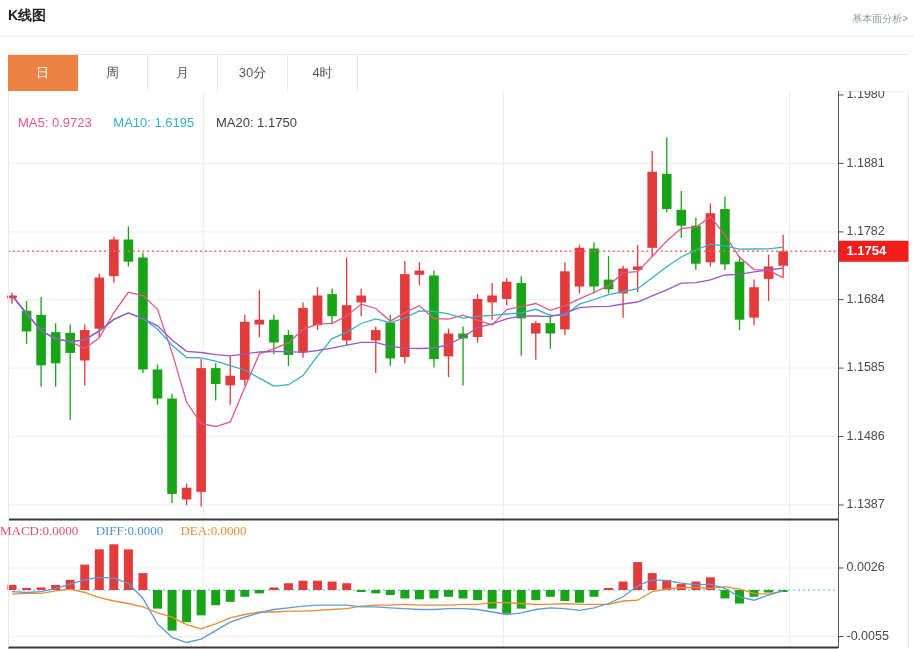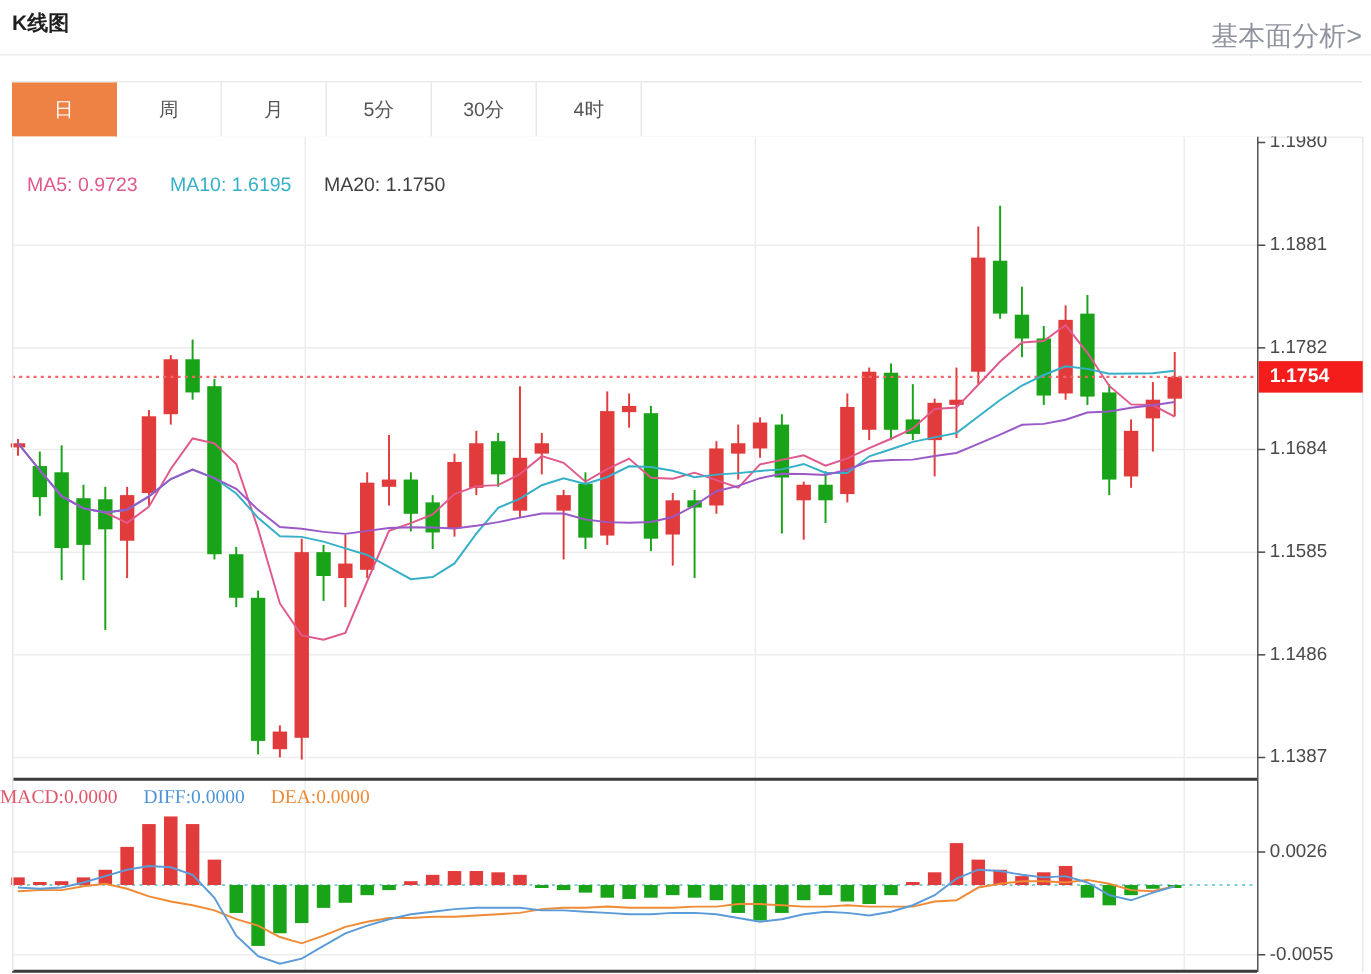--- a/index.html
+++ b/index.html
@@ -1,19 +1,19 @@
 <!DOCTYPE html>
 <html style="--accent: #ee8144;"><head>
 <meta charset="utf-8">
 <style>
   html,body{margin:0;padding:0;background:#fff;}
   body{font-family:"Liberation Sans","DejaVu Sans",sans-serif;}
   #app{position:relative;width:914px;height:649px;background:#fff;overflow:hidden;}
   .hdr-title{position:absolute;left:8px;top:7px;font-size:14px;font-weight:bold;color:#1f1f1f;}
-  .hdr-link{position:absolute;right:6px;top:12px;font-size:18px;color:#8f949e;text-decoration:none;cursor:pointer;}
+  .hdr-link{position:absolute;right:6px;top:12px;font-size:10px;color:#8f949e;text-decoration:none;cursor:pointer;}
   .hdr-divider{position:absolute;left:0;top:36px;width:914px;height:1px;background:#ececec;}
   .tabbar{position:absolute;left:8px;top:54px;width:900px;height:36px;display:flex;
           border-top:1px solid #e8e8e8;border-bottom:1px solid #eeeeee;background:#fff;}
   .tab{width:70px;height:36px;line-height:36px;text-align:center;font-size:13px;color:#555;
        border-right:1px solid #e8e8e8;cursor:pointer;box-sizing:border-box;background:#fff;}
   .tab.active{background:var(--accent,#ee8144);color:#fff;border-right:1px solid var(--accent,#ee8144);}
   .tab-fill{flex:1;}
   #chart-wrap{position:absolute;left:0;top:91px;width:744px;height:558px;}
   #chart-svg{position:absolute;left:0;top:0;}
   .overlay{position:absolute;font-size:13px;white-space:nowrap;z-index:3;}
@@ -35,21 +35,20 @@
 
 <div id="app">
   <div class="hdr-title">K线图</div>
   <a class="hdr-link">基本面分析&gt;</a>
   <div class="hdr-divider"></div>
 
   <div class="tabbar">
     <div class="tab active">日</div>
     <div class="tab">周</div>
     <div class="tab">月</div>
-    <div class="tab">5分</div>
     <div class="tab">30分</div>
     <div class="tab">4时</div>
     <div class="tab-fill"></div>
   </div>
 
   <div id="chart-wrap">
     <svg id="chart-svg" width="914" height="558">
         <rect x="8" y="0" width="830" height="428.5" fill="#fff"></rect>
         <rect x="8" y="428.5" width="830" height="128" fill="#fff"></rect>
         <line x1="8" y1="72.44856661045556" x2="838" y2="72.44856661045556" stroke="#ededed" stroke-width="1"></line>

